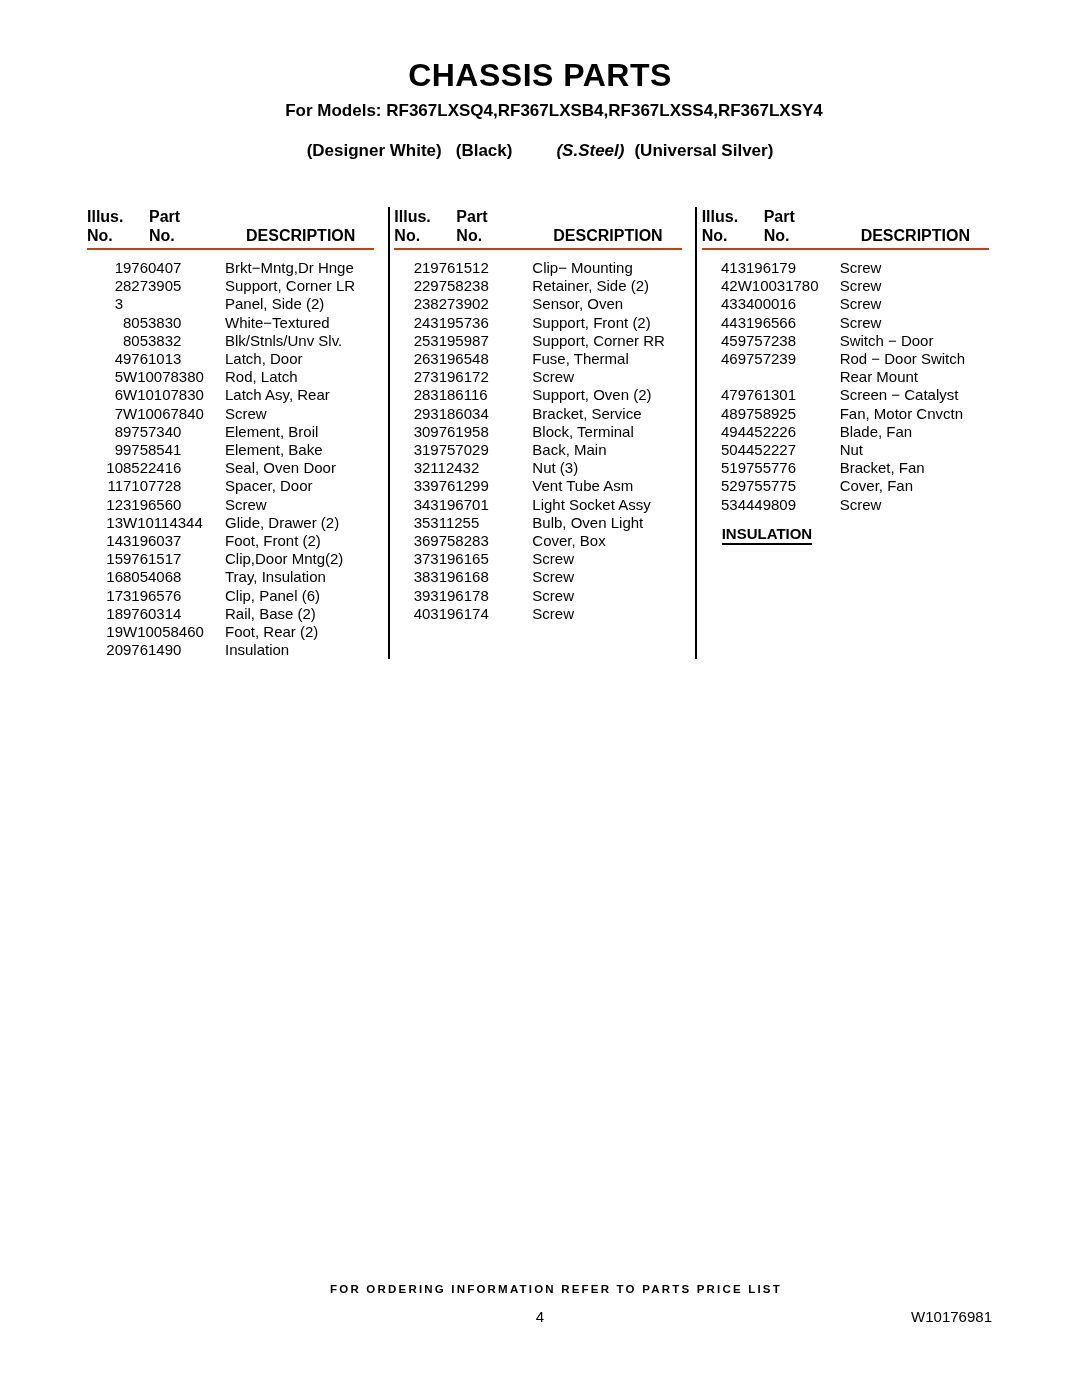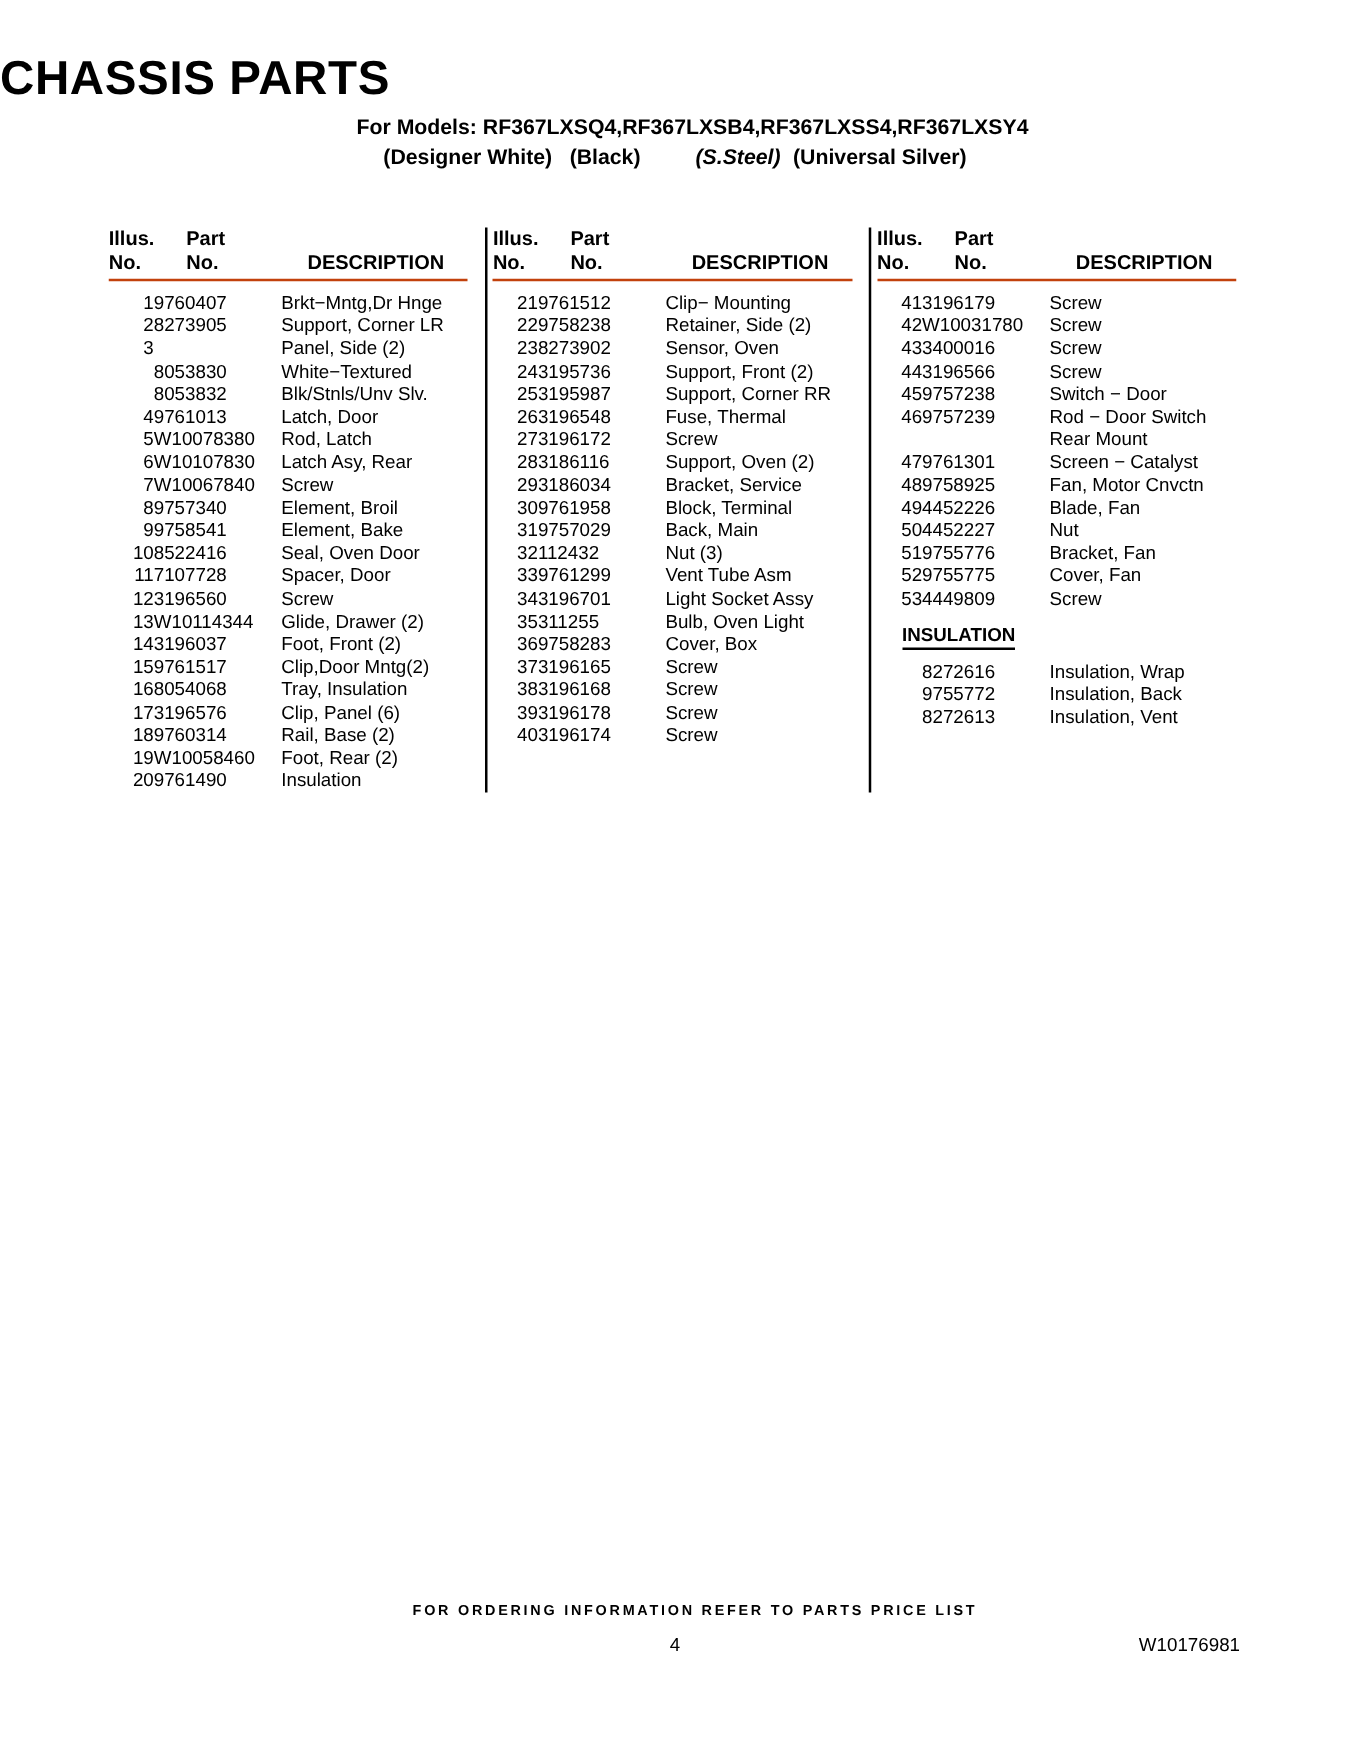--- a/index.html
+++ b/index.html
@@ -6,39 +6,39 @@
   html, body { background: #ffffff; }
   body {
     width: 1080px;
     height: 1397px;
     position: relative;
     font-family: "Liberation Sans", sans-serif;
     color: #000;
     overflow: hidden;
   }
   .doc-title {
-    text-align: left;
-    padding-top: 42px;
-    font-size: 38px;
+    text-align: center;
+    padding-top: 57px;
+    font-size: 32px;
     font-weight: bold;
     letter-spacing: 0.5px;
   }
   .models-line {
     text-align: center;
     font-size: 17px;
     font-weight: bold;
     margin-top: 7px;
     padding-left: 28px;
   }
   .finishes-line {
     display: flex;
     justify-content: center;
     font-size: 17px;
     font-weight: bold;
-    margin-top: 4px;
+    margin-top: 20px;
   }
   .finishes-line span:nth-child(2) { margin-left: 14px; }
   .finishes-line span:nth-child(3) { margin-left: 44px; font-style: italic; }
   .finishes-line span:nth-child(4) { margin-left: 10px; }
 
   .parts-table {
     position: relative;
     width: 922px;
     margin: 46px 0 0 79px;
     display: flex;
@@ -450,37 +450,20 @@
         </div>
         <div class="row">
           <span class="c-illus">53</span>
           <span class="c-part">4449809</span>
           <span class="c-desc">Screw</span>
         </div>
       </div>
     <div class="section-heading-wrap">
       <span class="section-heading">INSULATION</span>
     </div>
-    <div>
-        <div class="row">
-          <span class="c-illus"></span>
-          <span class="c-part">8272616</span>
-          <span class="c-desc">Insulation, Wrap</span>
-        </div>
-        <div class="row">
-          <span class="c-illus"></span>
-          <span class="c-part">9755772</span>
-          <span class="c-desc">Insulation, Back</span>
-        </div>
-        <div class="row">
-          <span class="c-illus"></span>
-          <span class="c-part">8272613</span>
-          <span class="c-desc">Insulation, Vent</span>
-        </div>
-      </div>
   </div>
 
   <div class="divider d1"></div>
   <div class="divider d2"></div>
 </div>
 
 <div class="ordering-note">FOR ORDERING INFORMATION REFER TO PARTS PRICE LIST</div>
 <div class="page-number">4</div>
 <div class="doc-number">W10176981</div>
 

